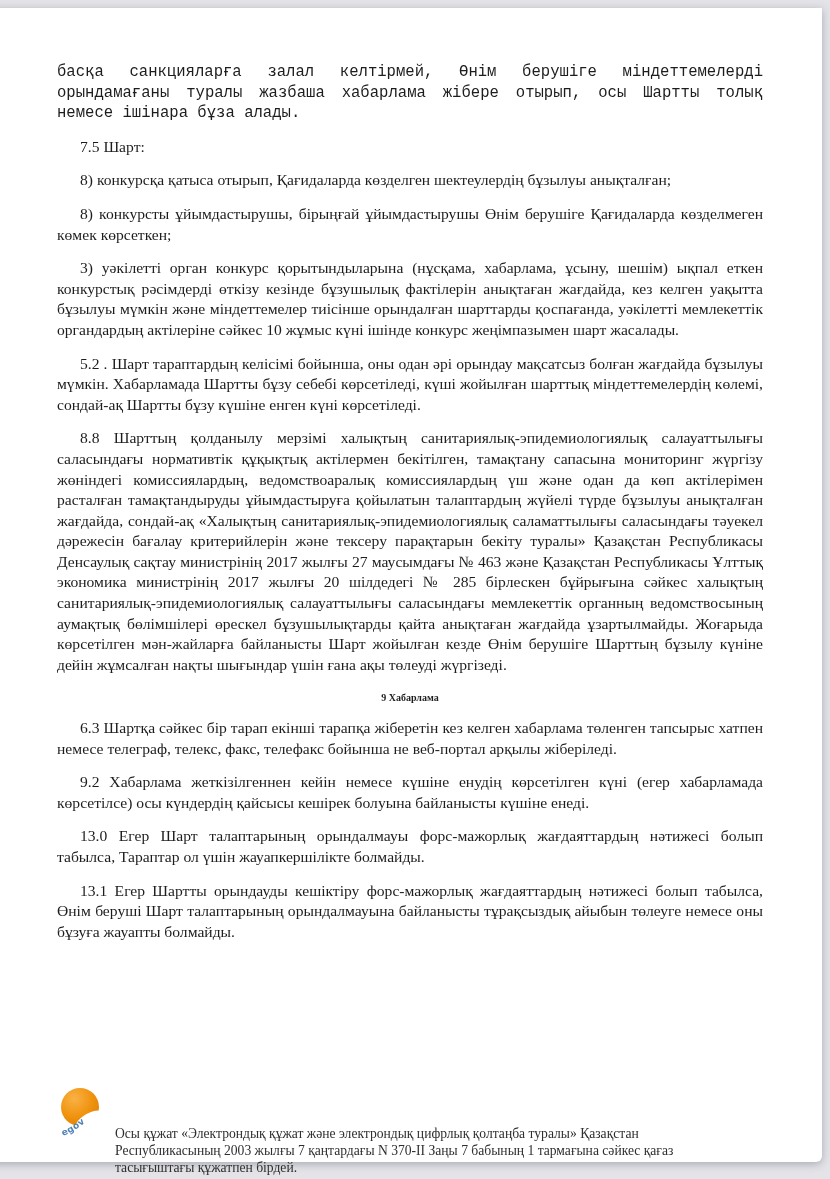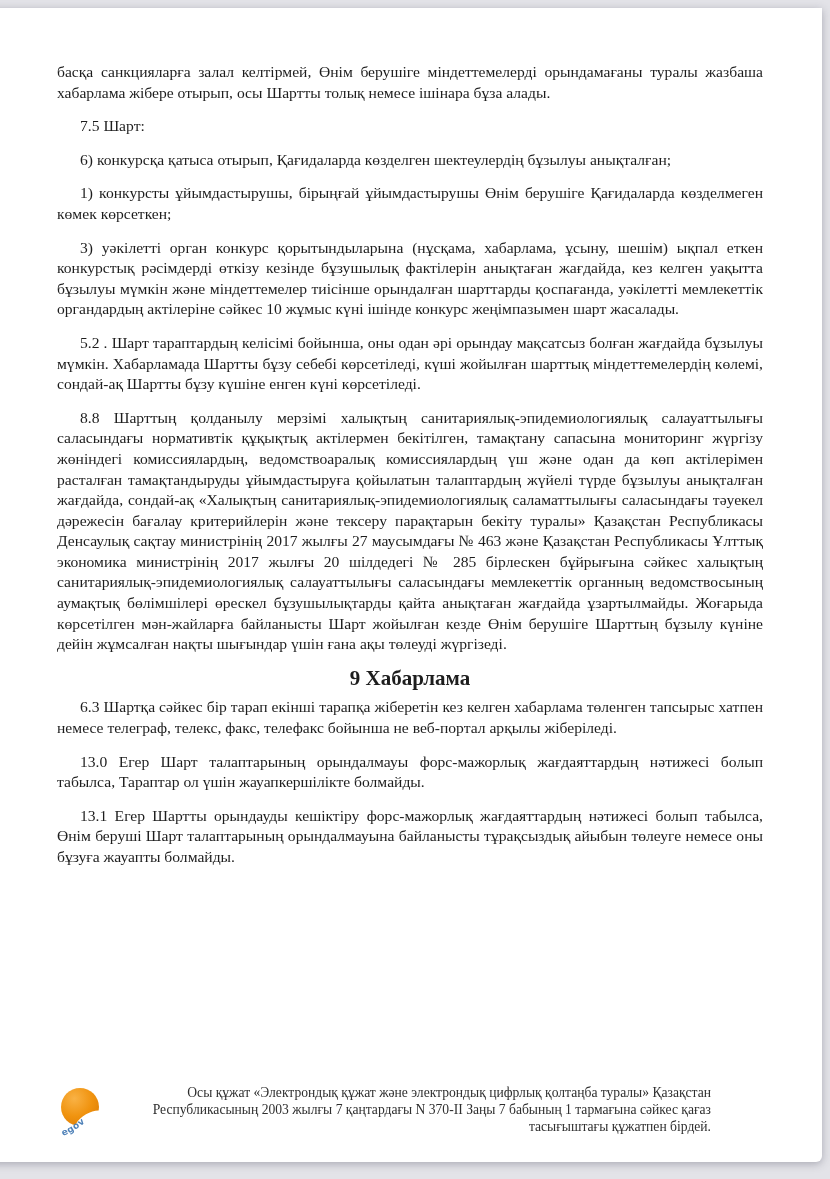--- a/index.html
+++ b/index.html
@@ -35,23 +35,24 @@
     font-size: 15.6px;
     line-height: 20.6px;
     text-align: justify;
   }
   .content p {
     margin: 0 0 13px 0;
     text-indent: 23px;
   }
   .content p.no-indent {
     text-indent: 0;
+    font-family: Liberation Mono, monospace;
   }
   .content h3 {
-    font-size: 21px;
+    font-size: 10px;
     line-height: 20.6px;
     font-weight: bold;
     text-align: center;
     margin: 0 0 9px 0;
   }
   .footer {
     position: absolute;
     left: 69px;
     top: 1076px;
     width: 660px;
@@ -64,37 +65,39 @@
     height: 58px;
     margin-right: 4px;
     margin-top: 2px;
   }
   .footer-text {
     flex: 1 1 auto;
     max-width: 596px;
     color: #2e2e2e;
     font-size: 13.6px;
     line-height: 17px;
-    text-align: right;
+    text-align: left;
+    margin-top: 41px;
   }
 </style>
 </head>
 <body>
 
 <div class="page">
   <div class="content">
     <p class="no-indent">басқа санкцияларға залал келтірмей, Өнім берушіге міндеттемелерді орындамағаны туралы жазбаша хабарлама жібере отырып, осы Шартты толық немесе ішінара бұза алады.</p>
     <p>7.5 Шарт:</p>
-    <p>6) конкурсқа қатыса отырып, Қағидаларда көзделген шектеулердің бұзылуы анықталған;</p>
-    <p>1) конкурсты ұйымдастырушы, бірыңғай ұйымдастырушы Өнім берушіге Қағидаларда көзделмеген көмек көрсеткен;</p>
+    <p>8) конкурсқа қатыса отырып, Қағидаларда көзделген шектеулердің бұзылуы анықталған;</p>
+    <p>8) конкурсты ұйымдастырушы, бірыңғай ұйымдастырушы Өнім берушіге Қағидаларда көзделмеген көмек көрсеткен;</p>
     <p>3) уәкілетті орган конкурс қорытындыларына (нұсқама, хабарлама, ұсыну, шешім) ықпал еткен конкурстық рәсімдерді өткізу кезінде бұзушылық фактілерін анықтаған жағдайда, кез келген уақытта бұзылуы мүмкін және міндеттемелер тиісінше орындалған шарттарды қоспағанда, уәкілетті мемлекеттік органдардың актілеріне сәйкес 10 жұмыс күні ішінде конкурс жеңімпазымен шарт жасалады.</p>
     <p>5.2 . Шарт тараптардың келісімі бойынша, оны одан әрі орындау мақсатсыз болған жағдайда бұзылуы мүмкін. Хабарламада Шартты бұзу себебі көрсетіледі, күші жойылған шарттық міндеттемелердің көлемі, сондай-ақ Шартты бұзу күшіне енген күні көрсетіледі.</p>
     <p>8.8 Шарттың қолданылу мерзімі халықтың санитариялық-эпидемиологиялық салауаттылығы саласындағы нормативтік құқықтық актілермен бекітілген, тамақтану сапасына мониторинг жүргізу жөніндегі комиссиялардың, ведомствоаралық комиссиялардың үш және одан да көп актілерімен расталған тамақтандыруды ұйымдастыруға қойылатын талаптардың жүйелі түрде бұзылуы анықталған жағдайда, сондай-ақ «Халықтың санитариялық-эпидемиологиялық саламаттылығы саласындағы тәуекел дәрежесін бағалау критерийлерін және тексеру парақтарын бекіту туралы» Қазақстан Республикасы Денсаулық сақтау министрінің 2017 жылғы 27 маусымдағы № 463 және Қазақстан Республикасы Ұлттық экономика министрінің 2017 жылғы 20 шілдедегі № 285 бірлескен бұйрығына сәйкес халықтың санитариялық-эпидемиологиялық салауаттылығы саласындағы мемлекеттік органның ведомствосының аумақтық бөлімшілері өрескел бұзушылықтарды қайта анықтаған жағдайда ұзартылмайды. Жоғарыда көрсетілген мән-жайларға байланысты Шарт жойылған кезде Өнім берушіге Шарттың бұзылу күніне дейін жұмсалған нақты шығындар үшін ғана ақы төлеуді жүргізеді.</p>
     <h3>9 Хабарлама</h3>
     <p>6.3 Шартқа сәйкес бір тарап екінші тарапқа жіберетін кез келген хабарлама төленген тапсырыс хатпен немесе телеграф, телекс, факс, телефакс бойынша не веб-портал арқылы жіберіледі.</p>
+    <p>9.2 Хабарлама жеткізілгеннен кейін немесе күшіне енудің көрсетілген күні (егер хабарламада көрсетілсе) осы күндердің қайсысы кешірек болуына байланысты күшіне енеді.</p>
     <p>13.0 Егер Шарт талаптарының орындалмауы форс-мажорлық жағдаяттардың нәтижесі болып табылса, Тараптар ол үшін жауапкершілікте болмайды.</p>
     <p>13.1 Егер Шартты орындауды кешіктіру форс-мажорлық жағдаяттардың нәтижесі болып табылса, Өнім беруші Шарт талаптарының орындалмауына байланысты тұрақсыздық айыбын төлеуге немесе оны бұзуға жауапты болмайды.</p>
   </div>
 
   <div class="footer">
     <div class="footer-icon">
       <svg viewBox="0 0 54 58" width="54" height="58" xmlns="http://www.w3.org/2000/svg">
         <defs>
           <radialGradient id="ballGrad" cx="35%" cy="28%" r="85%">
             <stop offset="0%" stop-color="#F9B245"></stop>

